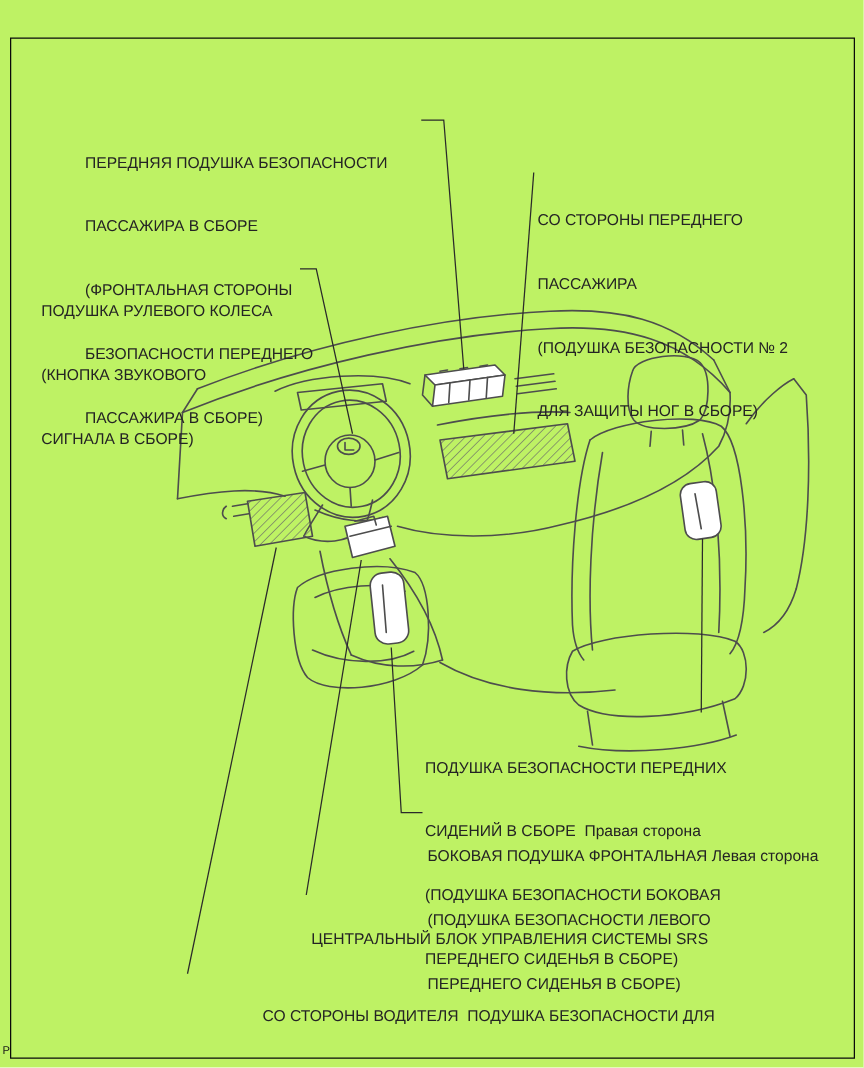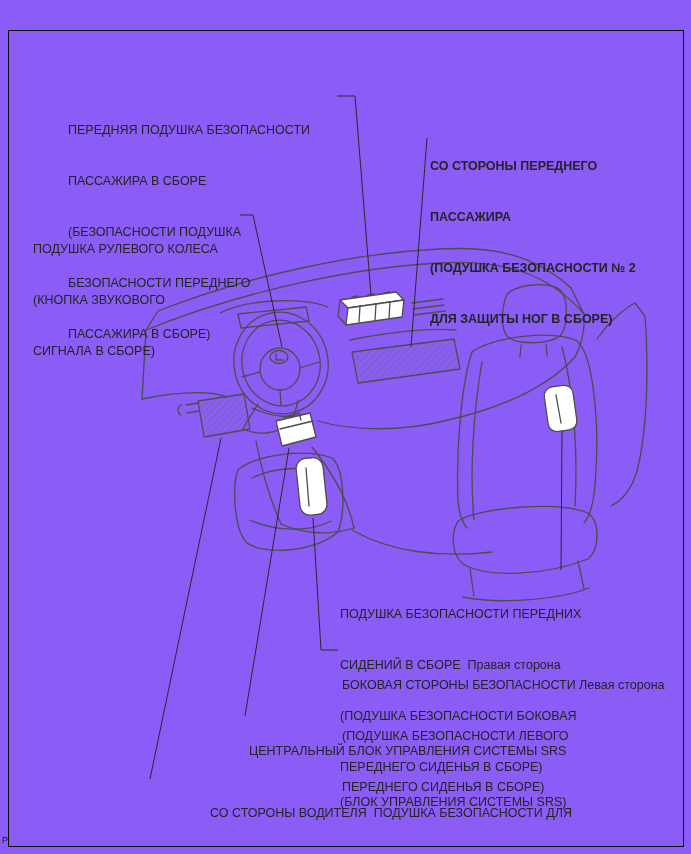--- a/index.html
+++ b/index.html
@@ -1,16 +1,16 @@
 <!DOCTYPE html>
 <html><head>
 <meta charset="utf-8">
 <style>
   html,body{margin:0;padding:0;background:#fff;}
-  .page{position:relative;width:691px;height:854px;background:#8b5cf6;overflow:hidden;
+  .page{position:relative;width:691px;height:854px;background:#bef264;overflow:hidden;
         font-family:"Liberation Sans", sans-serif;color:#2b2b2b;}
   .frame{position:absolute;left:8px;top:30px;width:674px;height:815px;border:1px solid #0a0a0a;}
   .art{position:absolute;left:0;top:0;width:691px;height:854px;}
   .art .ln{fill:none;stroke:#4d4d4d;stroke-width:1.3;stroke-linecap:round;stroke-linejoin:round;}
   .art .leader{fill:none;stroke:#2a2a2a;stroke-width:1;}
   .art .hatched{fill:url(#hatch);stroke:#4d4d4d;stroke-width:1.3;stroke-linejoin:round;}
   .art .boxw{fill:#ffffff;stroke:#4d4d4d;stroke-width:1.3;stroke-linejoin:round;}
   .label{position:absolute;font-size:12.5px;line-height:17px;white-space:pre;color:#242424;}
   .label div{white-space:pre;}
   .center{text-align:center;}
@@ -126,54 +126,53 @@
       <path class="leader" d="M561,570 L562,431"></path>
       <path class="leader" d="M338,650 L321,650 L313,518"></path>
       <path class="leader" d="M245,716 L289,448"></path>
       <path class="leader" d="M150,779 L221,438"></path>
     </g>
   </svg>
 
   <div class="label" style="left:68px;top:88px;">
     <div>ПЕРЕДНЯЯ ПОДУШКА БЕЗОПАСНОСТИ</div>
     <div>ПАССАЖИРА В СБОРЕ</div>
-    <div>(БЕЗОПАСНОСТИ ПОДУШКА</div>
+    <div>(ФРОНТАЛЬНАЯ СТОРОНЫ</div>
     <div>БЕЗОПАСНОСТИ ПЕРЕДНЕГО</div>
     <div>ПАССАЖИРА В СБОРЕ)</div>
   </div>
 
   <div class="label" style="left:33px;top:207px;">
     <div>ПОДУШКА РУЛЕВОГО КОЛЕСА</div>
     <div>(КНОПКА ЗВУКОВОГО</div>
     <div>СИГНАЛА В СБОРЕ)</div>
   </div>
 
-  <div class="label" style="left:430px;top:124px;font-weight:bold;">
+  <div class="label" style="left:430px;top:134px;">
     <div>СО СТОРОНЫ ПЕРЕДНЕГО</div>
     <div>ПАССАЖИРА</div>
     <div>(ПОДУШКА БЕЗОПАСНОСТИ № 2</div>
     <div>ДЛЯ ЗАЩИТЫ НОГ В СБОРЕ)</div>
   </div>
 
   <div class="label" style="left:340px;top:572px;">
     <div>ПОДУШКА БЕЗОПАСНОСТИ ПЕРЕДНИХ</div>
     <div>СИДЕНИЙ В СБОРЕ  Правая сторона</div>
     <div>(ПОДУШКА БЕЗОПАСНОСТИ БОКОВАЯ</div>
     <div>ПЕРЕДНЕГО СИДЕНЬЯ В СБОРЕ)</div>
   </div>
 
   <div class="label" style="left:342px;top:643px;">
-    <div>БОКОВАЯ СТОРОНЫ БЕЗОПАСНОСТИ Левая сторона</div>
+    <div>БОКОВАЯ ПОДУШКА ФРОНТАЛЬНАЯ Левая сторона</div>
     <div>(ПОДУШКА БЕЗОПАСНОСТИ ЛЕВОГО</div>
     <div>ПЕРЕДНЕГО СИДЕНЬЯ В СБОРЕ)</div>
   </div>
 
   <div class="label" style="left:249px;top:709px;text-align:right;">
     <div>ЦЕНТРАЛЬНЫЙ БЛОК УПРАВЛЕНИЯ СИСТЕМЫ SRS</div>
-    <div>(БЛОК УПРАВЛЕНИЯ СИСТЕМЫ SRS)</div>
   </div>
 
   <div class="label center" style="left:150px;top:771px;width:482px;">
     <div>СО СТОРОНЫ ВОДИТЕЛЯ  ПОДУШКА БЕЗОПАСНОСТИ ДЛЯ</div>
     
     
   </div>
 
   <div class="corner">P</div>
 

